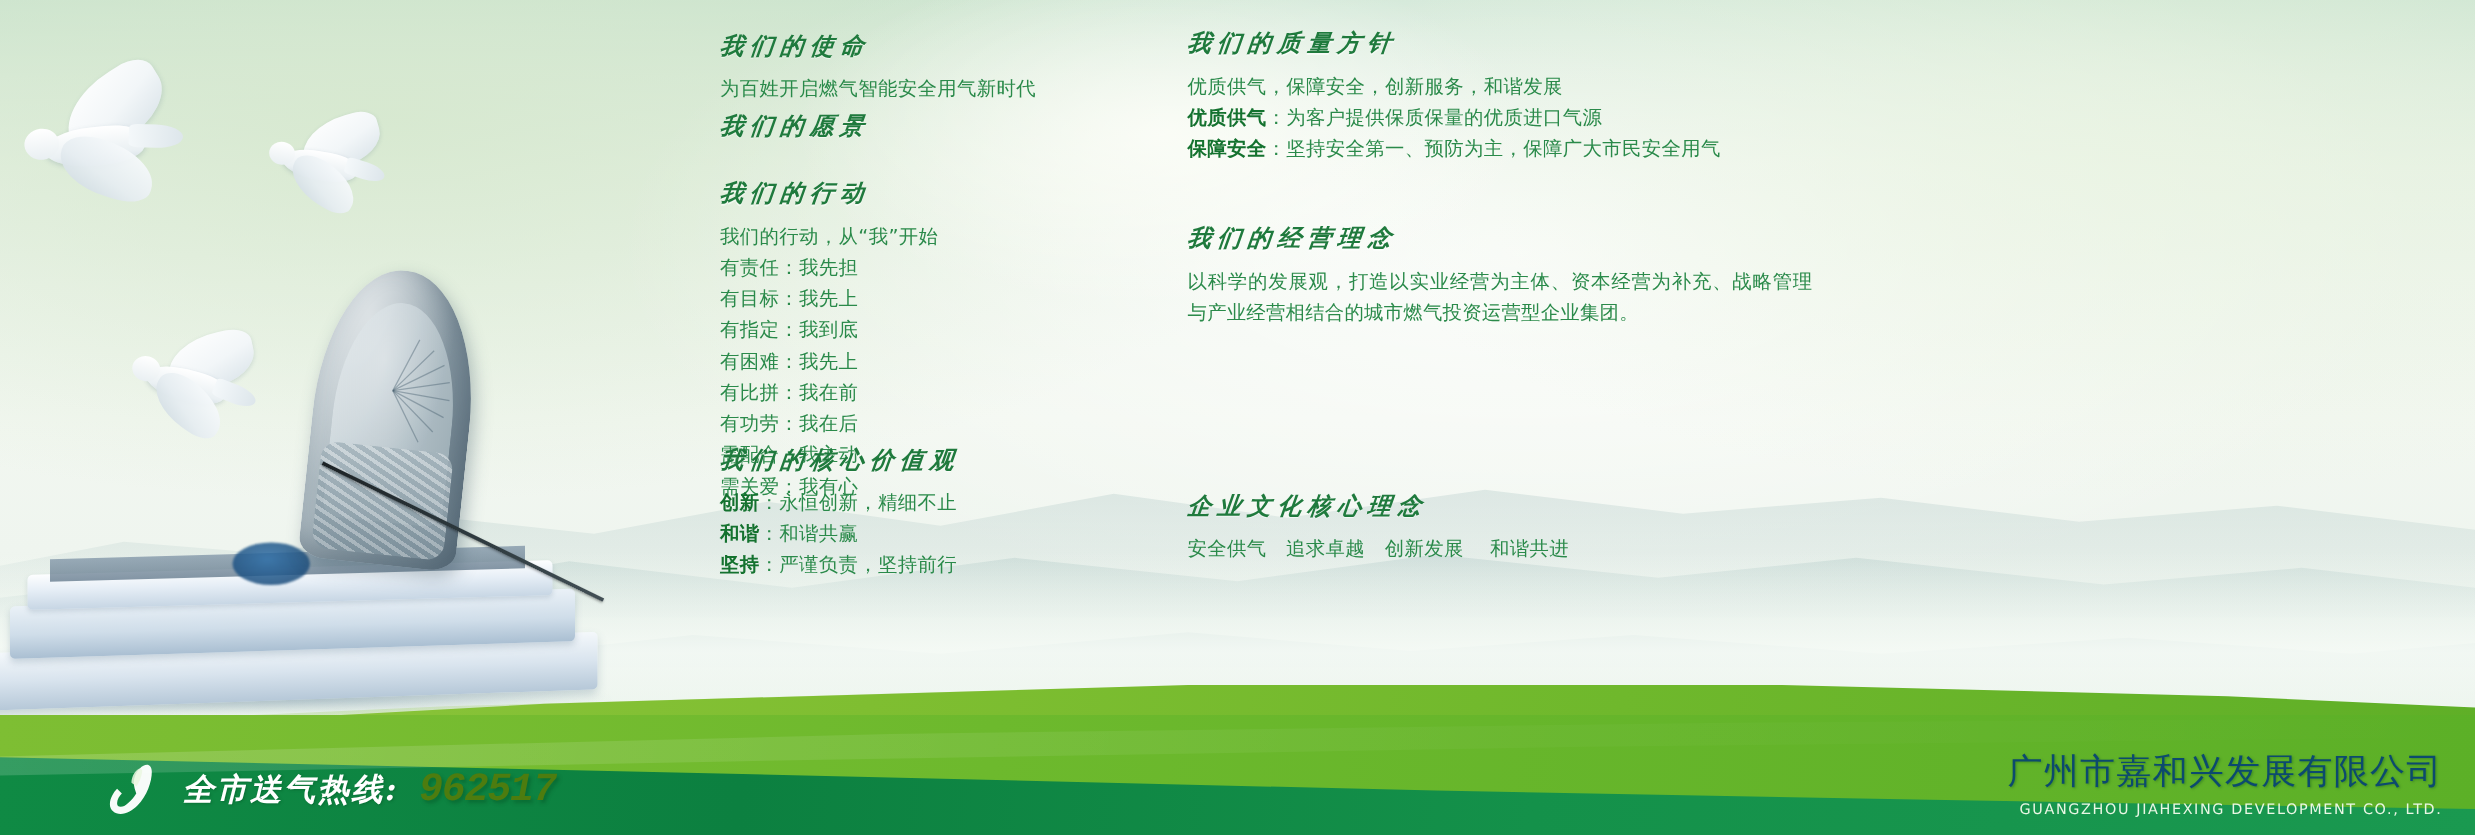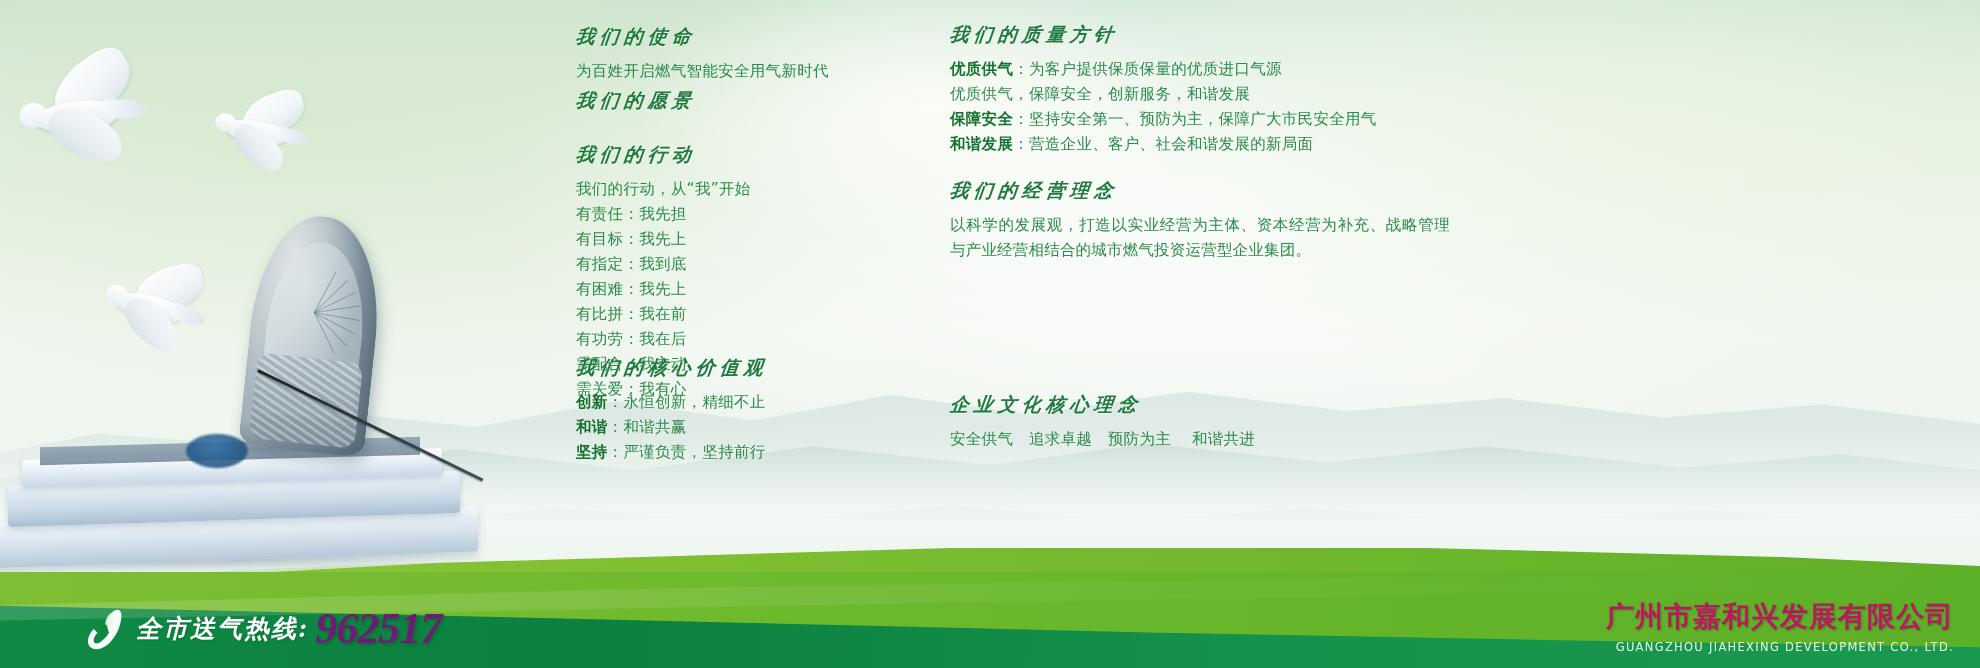--- a/index.html
+++ b/index.html
@@ -246,45 +246,45 @@
     clip-path:polygon(0% 16%, 30% 34%, 58% 52%, 78% 62%, 100% 72%, 100% 100%, 0% 100%);
   }
   .swoosh-light-streak {
     position:absolute; left:0; bottom:36px; width:100%; height:64px;
     background:linear-gradient(98deg, rgba(255,255,255,.16), rgba(255,255,255,.03) 60%, rgba(255,255,255,0));
     clip-path:polygon(0% 58%, 36% 30%, 70% 16%, 100% 10%, 100% 34%, 64% 46%, 30% 64%, 0% 82%);
   }
 
   .hotline {
     position:absolute; left:86px; bottom:14px;
-    display:flex; align-items:center; gap:4px;
+    display:flex; align-items:center; gap:14px;
     pointer-events:auto;
   }
   .phone-icon { width:46px; height:46px; position:relative; flex:0 0 auto; }
   .hotline-label {
     font-family:"DejaVu Serif","Liberation Serif",serif;
     font-weight:700; font-style:italic;
     font-size:25px; color:#ffffff; letter-spacing:2px;
     text-shadow:1px 1px 2px rgba(0,70,30,.35);
   }
   .hotline-number {
-    font-family:Liberation Serif, serif;
+    font-family:Liberation Mono, monospace;
     font-weight:700; font-style:italic;
-    font-size:44px; color:#701a75; letter-spacing:-1px;
+    font-size:32px; color:#4d7c0f; letter-spacing:-1px;
     text-shadow:2px 2px 3px rgba(0,70,30,.35);
     margin-left:2px;
   }
 
   .company {
     position:absolute; right:26px; bottom:14px;
     text-align:right; pointer-events:auto;
   }
   .company-cn {
     font-family:"DejaVu Sans","Liberation Sans",sans-serif;
-    font-weight:700; font-size:28px; color:#be185d; letter-spacing:1px;
+    font-weight:400; font-size:28px; color:#0c4a6e; letter-spacing:1px;
     text-shadow:1px 1px 2px rgba(0,70,30,.35);
   }
   .company-en {
     font-family:"DejaVu Sans","Liberation Sans",sans-serif;
     font-size:11.5px; color:#eaf7e4; letter-spacing:1.3px; margin-top:4px;
   }
 </style>
 </head>
 <body>
 
@@ -383,43 +383,40 @@
       <div class="body-line">
         <b>坚持</b><span>：</span><span>严谨负责，坚持前行</span>
       </div>
     </div>
   </div>
 
   <div class="col" id="col-right">
 
     <div class="blk" id="b-quality">
       <div class="heading">我们的质量方针</div>
+      <div class="body-line">优质供气，保障安全，创新服务，和谐发展</div>
       <div class="body-line">
         <b>优质供气</b><span>：</span><span>为客户提供保质保量的优质进口气源</span>
       </div>
-      <div class="body-line">优质供气，保障安全，创新服务，和谐发展</div>
       <div class="body-line">
         <b>保障安全</b><span>：</span><span>坚持安全第一、预防为主，保障广大市民安全用气</span>
-      </div>
-      <div class="body-line">
-        <b>和谐发展</b><span>：</span><span>营造企业、客户、社会和谐发展的新局面</span>
       </div>
     </div>
 
     <div class="blk" id="b-manage">
       <div class="heading">我们的经营理念</div>
       <div class="body-para">以科学的发展观，打造以实业经营为主体、资本经营为补充、战略管理与产业经营相结合的城市燃气投资运营型企业集团。</div>
     </div>
 
     <div class="blk" id="b-culture">
       <div class="heading">企业文化核心理念</div>
       <div class="body-line">
         <span>安全供气</span>&nbsp;&nbsp;
         <span>追求卓越</span>&nbsp;&nbsp;
-        <span>预防为主</span>&nbsp;&nbsp;&nbsp;
+        <span>创新发展</span>&nbsp;&nbsp;&nbsp;
         <span>和谐共进</span>
       </div>
     </div>
   </div>
 
   <div class="footer">
     <div class="swoosh-pale"></div>
     <div class="swoosh-mid"></div>
     <div class="swoosh-band"></div>
     <div class="swoosh-dark"></div>

